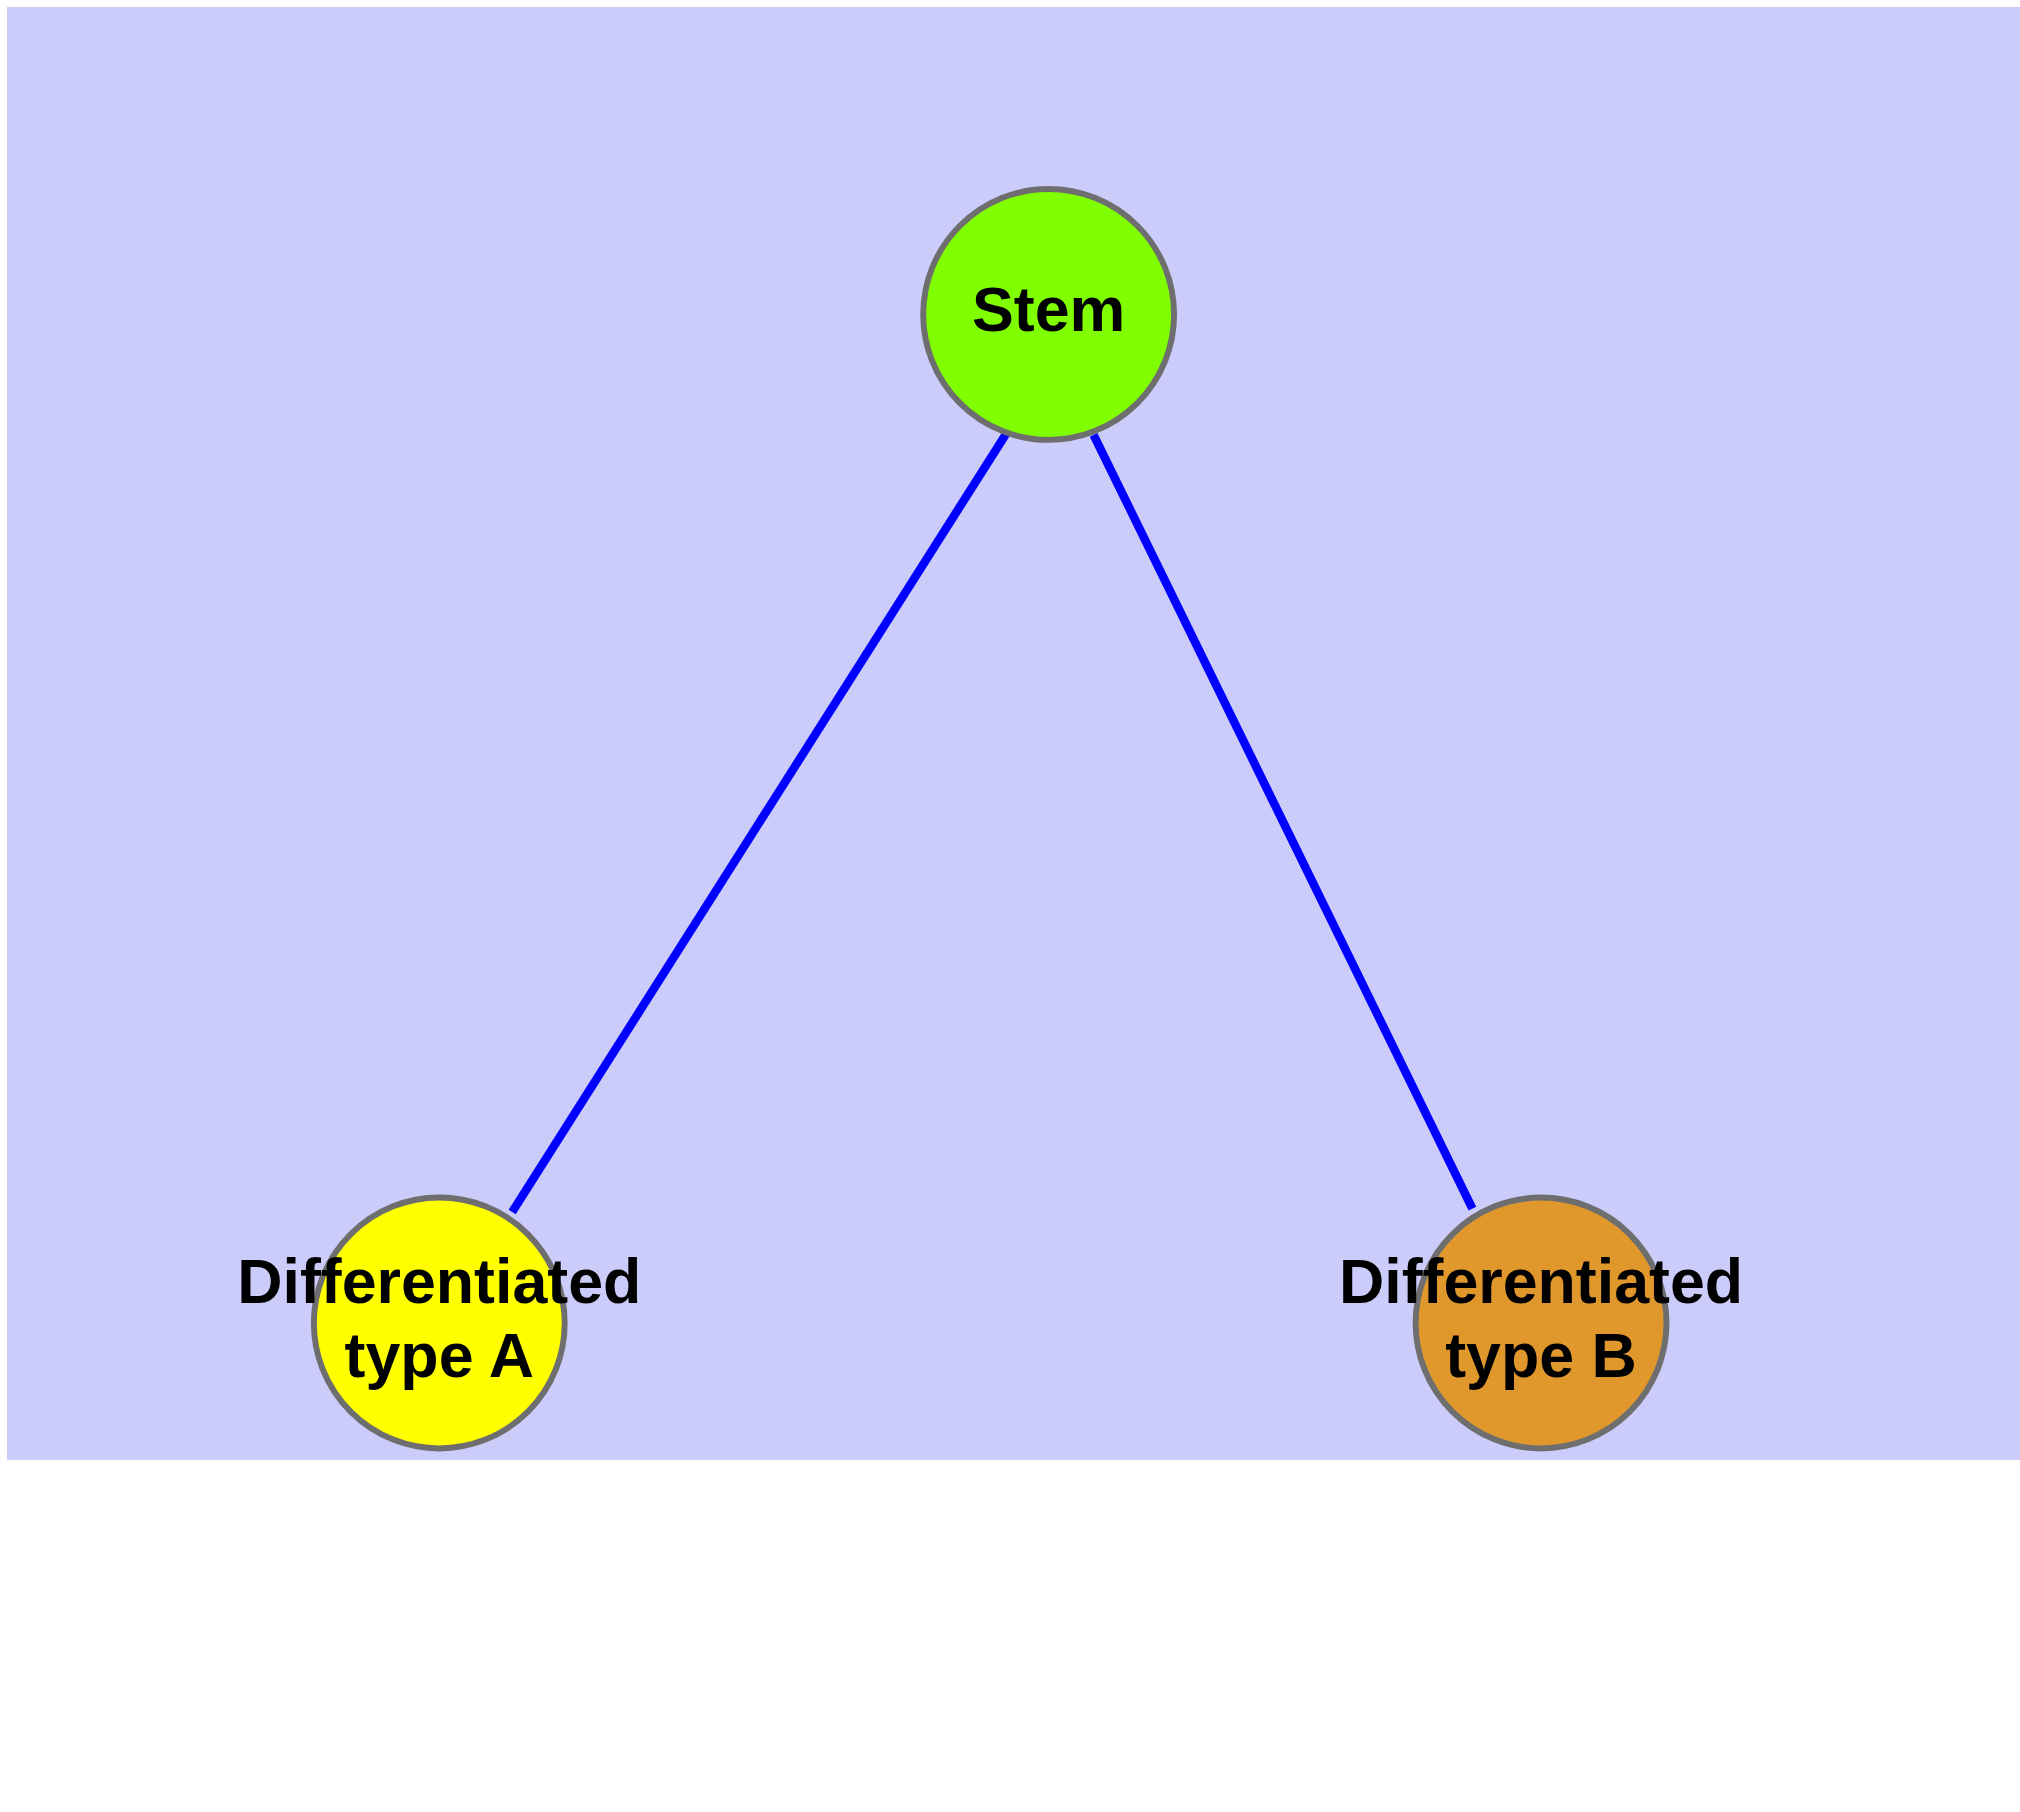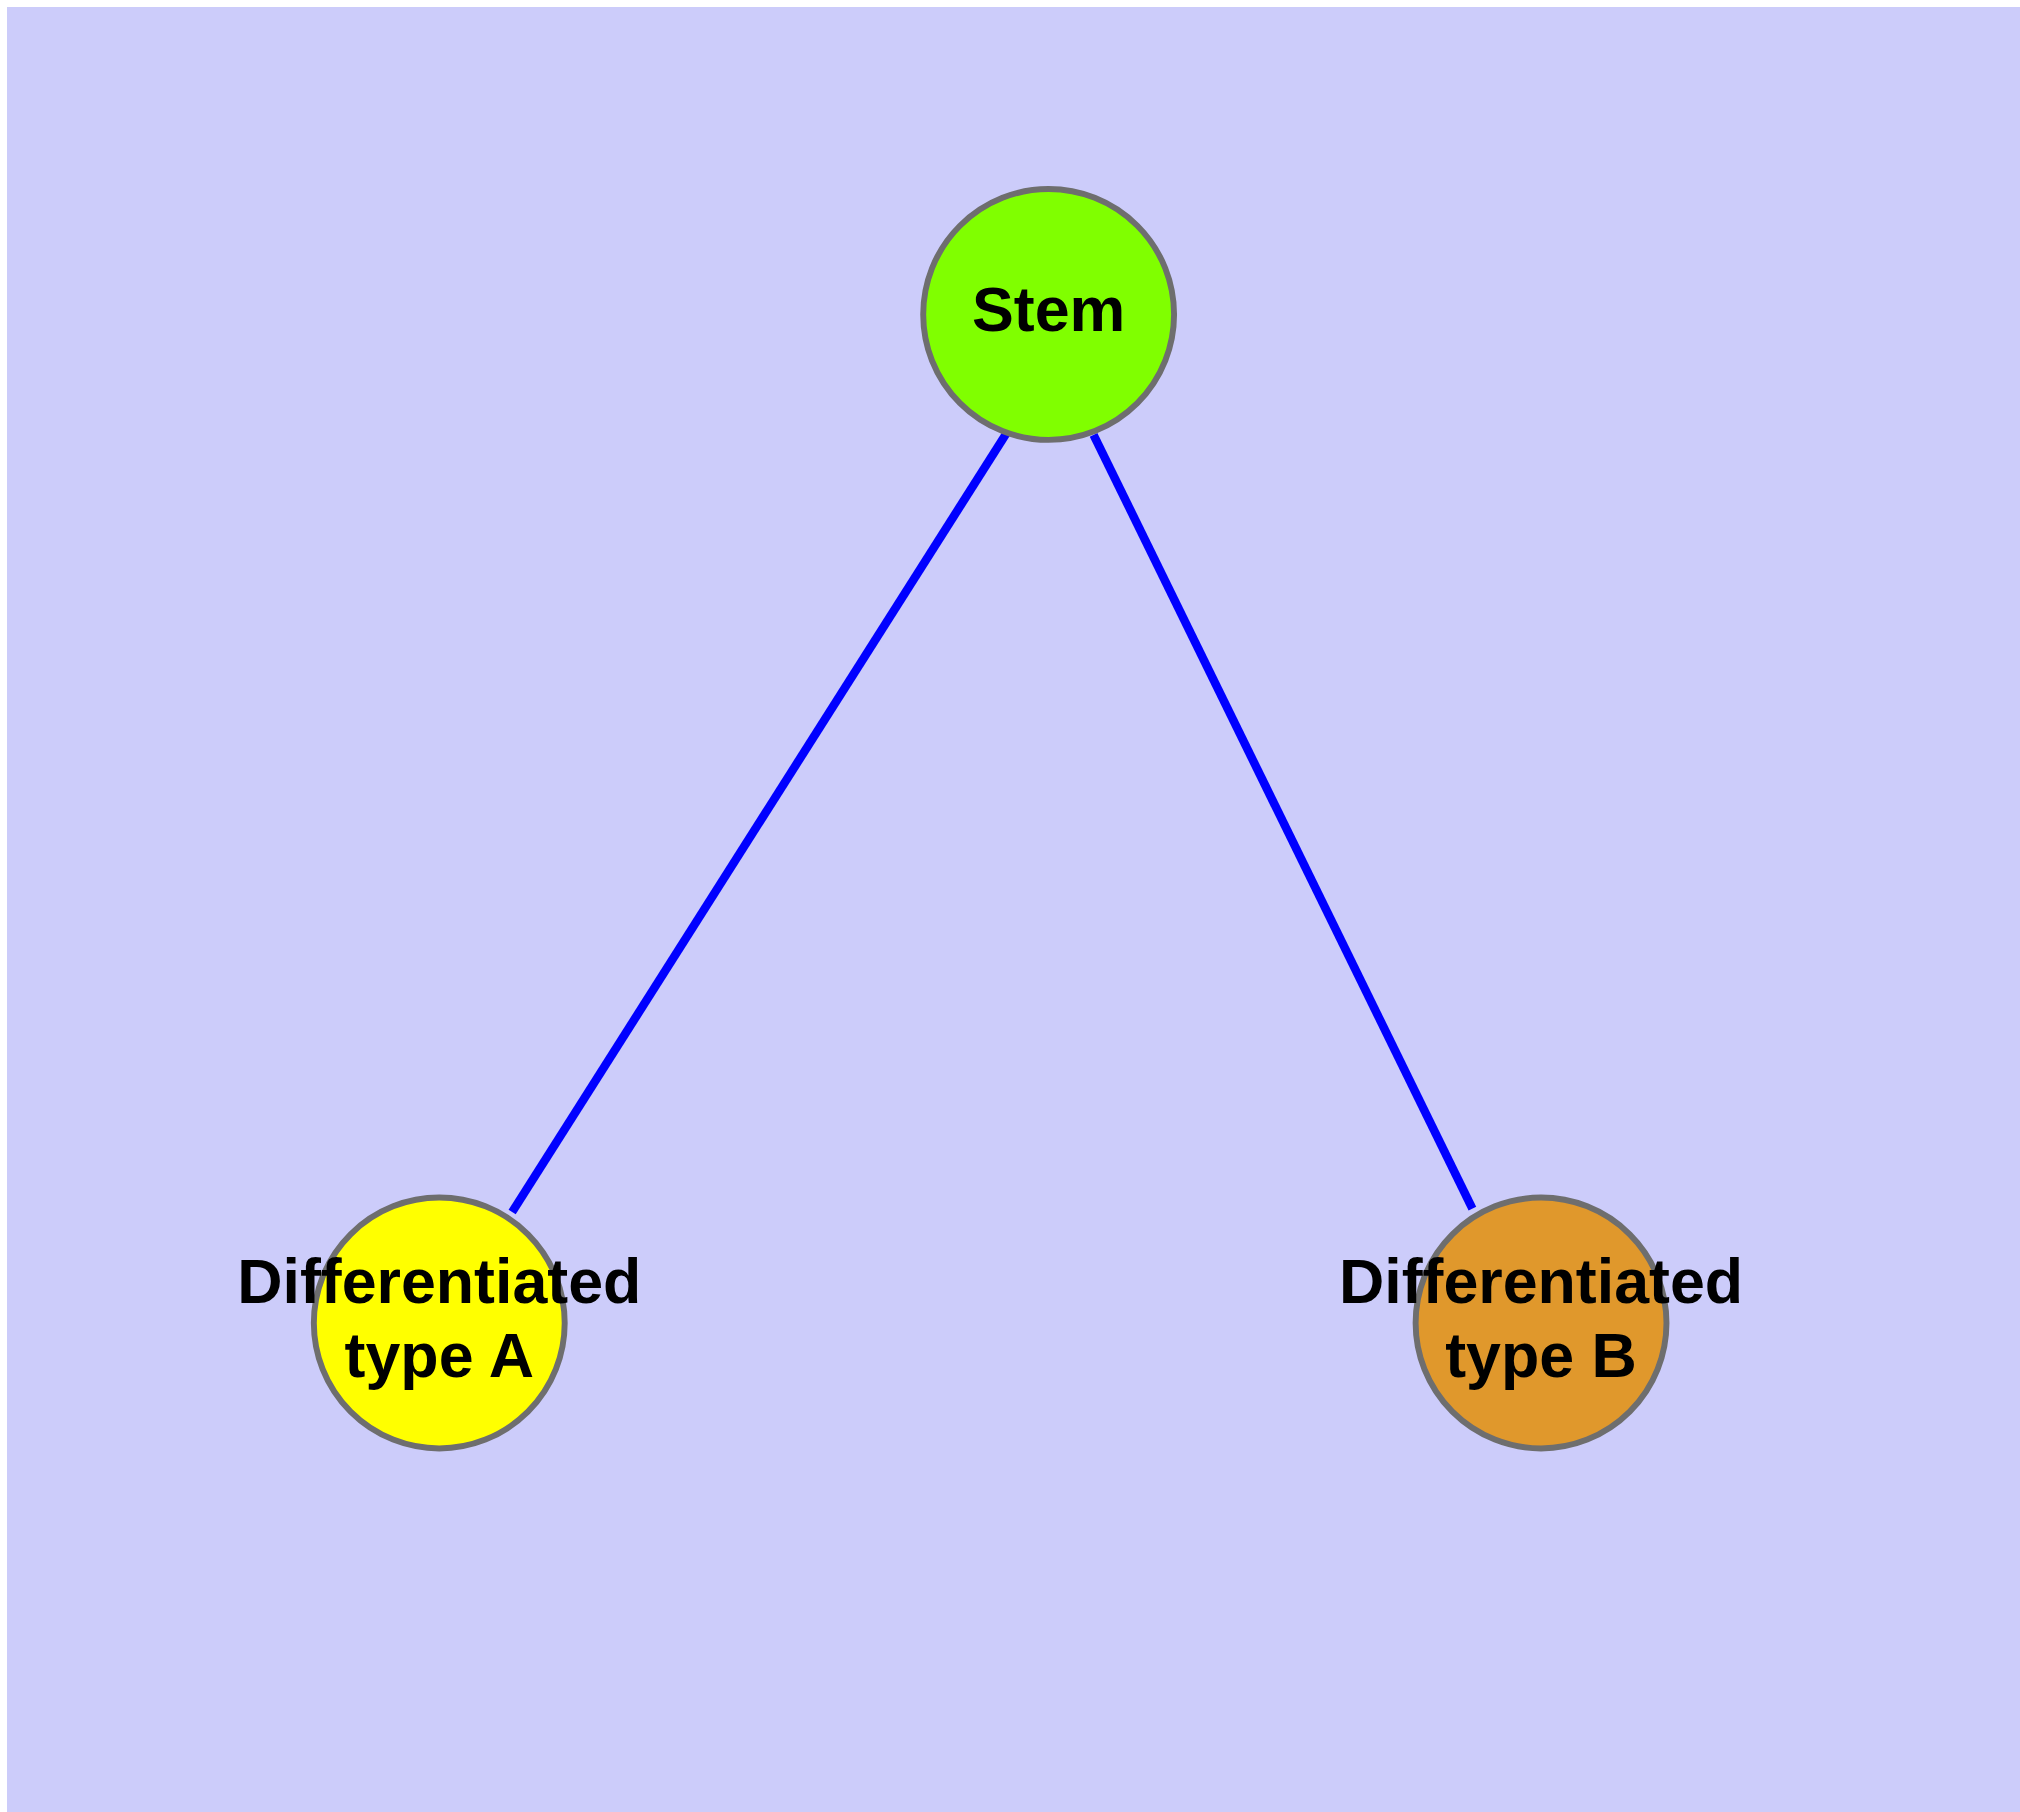--- a/index.html
+++ b/index.html
@@ -3,21 +3,21 @@
 <meta charset="utf-8">
 <style>
   html, body {
     margin: 0;
     padding: 0;
     background: #ffffff;
   }
   #canvas {
     position: relative;
     width: 2021px;
-    height: 1812px;
+    height: 1460px;
     background: #ffffff;
     overflow: hidden;
     font-family: "Liberation Sans", sans-serif;
   }
   #plot-area {
     position: absolute;
     left: 6.8px;
     top: 6.8px;
     width: 2014px;
     height: 1805px;

